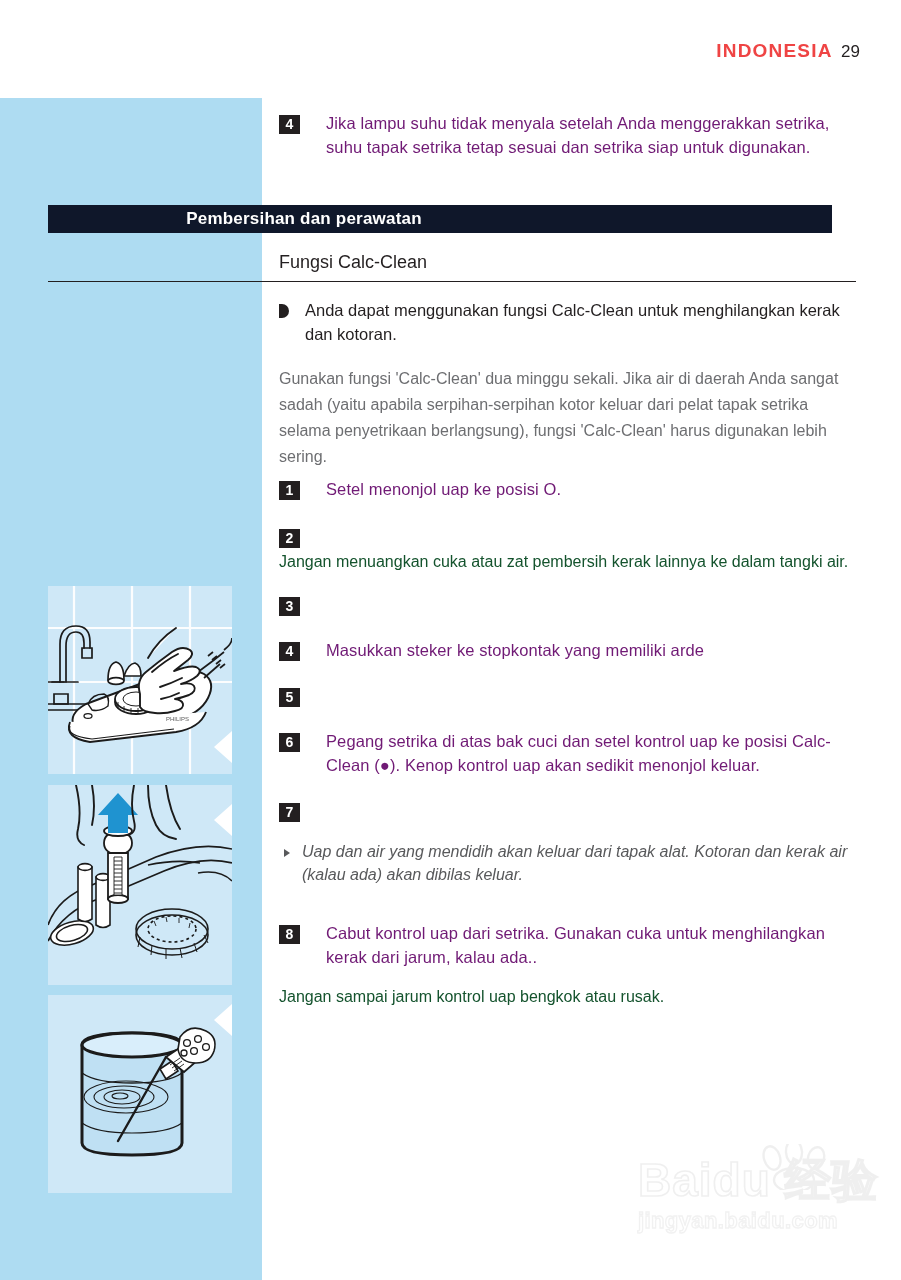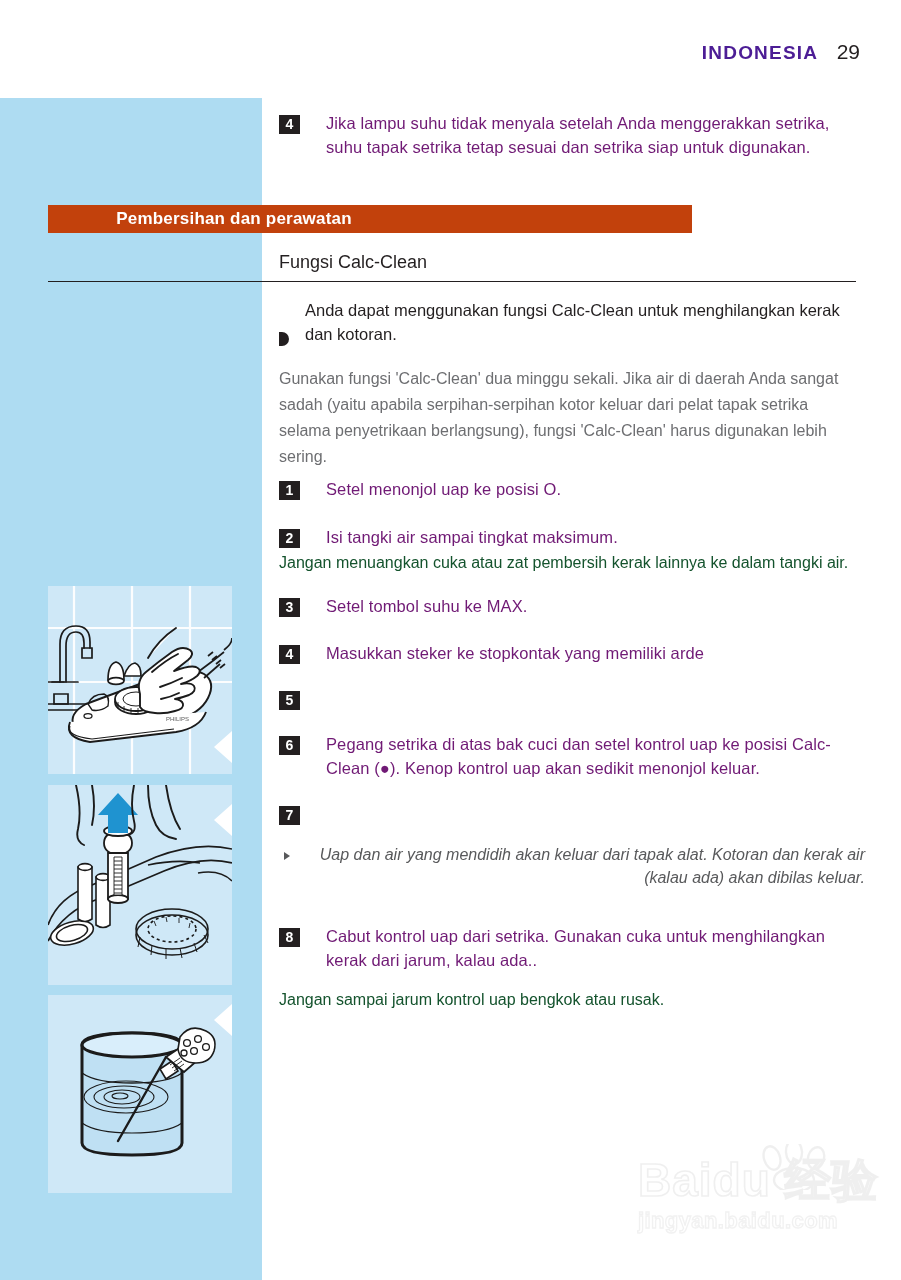--- a/index.html
+++ b/index.html
@@ -26,26 +26,26 @@
     position:absolute;
     left:0; top:40px;
     width:860px;
     text-align:right;
     white-space:nowrap;
   }
   .header .country{
     font-size:19px;
     font-weight:bold;
     letter-spacing:1.2px;
-    color:#4c1d95;
+    color:#ef4444;
   }
   .header .pageno{
-    font-size:21px;
+    font-size:17px;
     color:#231f20;
-    margin-left:14px;
+    margin-left:4px;
   }
 
   
   .content{
     position:absolute;
     left:279px; top:112px;
     width:586px;
   }
 
   
@@ -71,22 +71,22 @@
     line-height:23.5px;
     color:#701a75;
     letter-spacing:0.1px;
   }
   .step.tight .step-text{margin-left:22px;}
 
   
   .banner{
     position:absolute;
     left:48px; top:205px;
-    width:644px; height:28px;
-    background:#c2410c;
+    width:784px; height:28px;
+    background:#0f172a;
   }
   .banner-label{
     position:absolute;
     left:0;right:0;top:0;
     line-height:28px;
     text-align:center;
     color:#ffffff;
     font-size:17px;
     font-weight:bold;
     letter-spacing:0.2px;
@@ -111,21 +111,21 @@
     height:1px;
     background:#231f20;
   }
 
   
   .bullet-row{
     position:absolute;
     left:279px; top:298px;
     width:586px;
     display:flex;
-    align-items:flex-end;
+    align-items:flex-start;
   }
   .bullet-glyph{
     flex:0 0 auto;
     width:10px;height:14px;
     margin-top:6px;
     background:#231f20;
     border-radius:0 7px 7px 0;
   }
   .bullet-text{
     margin-left:16px;
@@ -153,21 +153,20 @@
     text-decoration-thickness:1.5px;
     text-underline-offset:3px;
   }
   .warn-block{margin-top:1px;}
 
   
   .note-row{
     display:flex;
     align-items:flex-start;
     margin-top:0;
-    text-align:right;
   }
   .note-tri{
     flex:0 0 auto;
     width:0;height:0;
     margin-top:9px;margin-left:5px;
     border-top:4px solid transparent;
     border-bottom:4px solid transparent;
     border-left:6px solid #58595b;
   }
   .note-text{
@@ -259,27 +258,25 @@
 
   <div class="content" style="top:478px;">
 
     <div class="step" style="margin-bottom:24px;">
       <div class="numbox">1</div>
       <div class="step-text">Setel menonjol uap ke posisi O.</div>
     </div>
 
     <div class="step tight" style="margin-bottom:2px;">
       <div class="numbox">2</div>
-      <div class="step-text" style="margin-left:26px;">Isi tangki air sampai tingkat maksimum.</div>
     </div>
     <div class="warn warn-block" style="margin-bottom:21px;">Jangan menuangkan cuka atau zat pembersih kerak lainnya ke dalam tangki air.</div>
 
     <div class="step" style="margin-bottom:23px;">
       <div class="numbox">3</div>
-      <div class="step-text">Setel tombol suhu ke MAX.</div>
     </div>
 
     <div class="step" style="margin-bottom:23px;">
       <div class="numbox">4</div>
       <div class="step-text">Masukkan steker ke stopkontak yang memiliki arde</div>
     </div>
 
     <div class="step" style="margin-bottom:23px;">
       <div class="numbox">5</div>
     </div>

